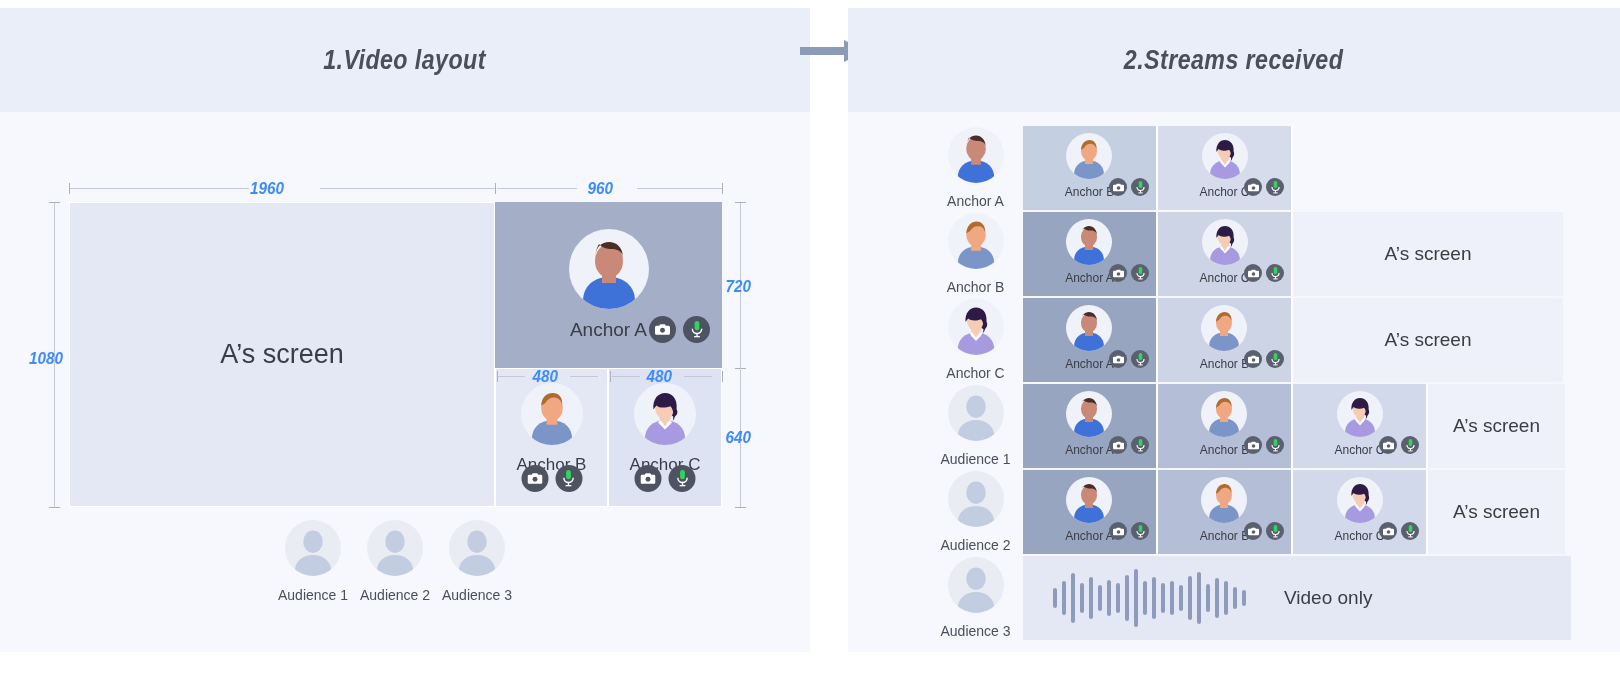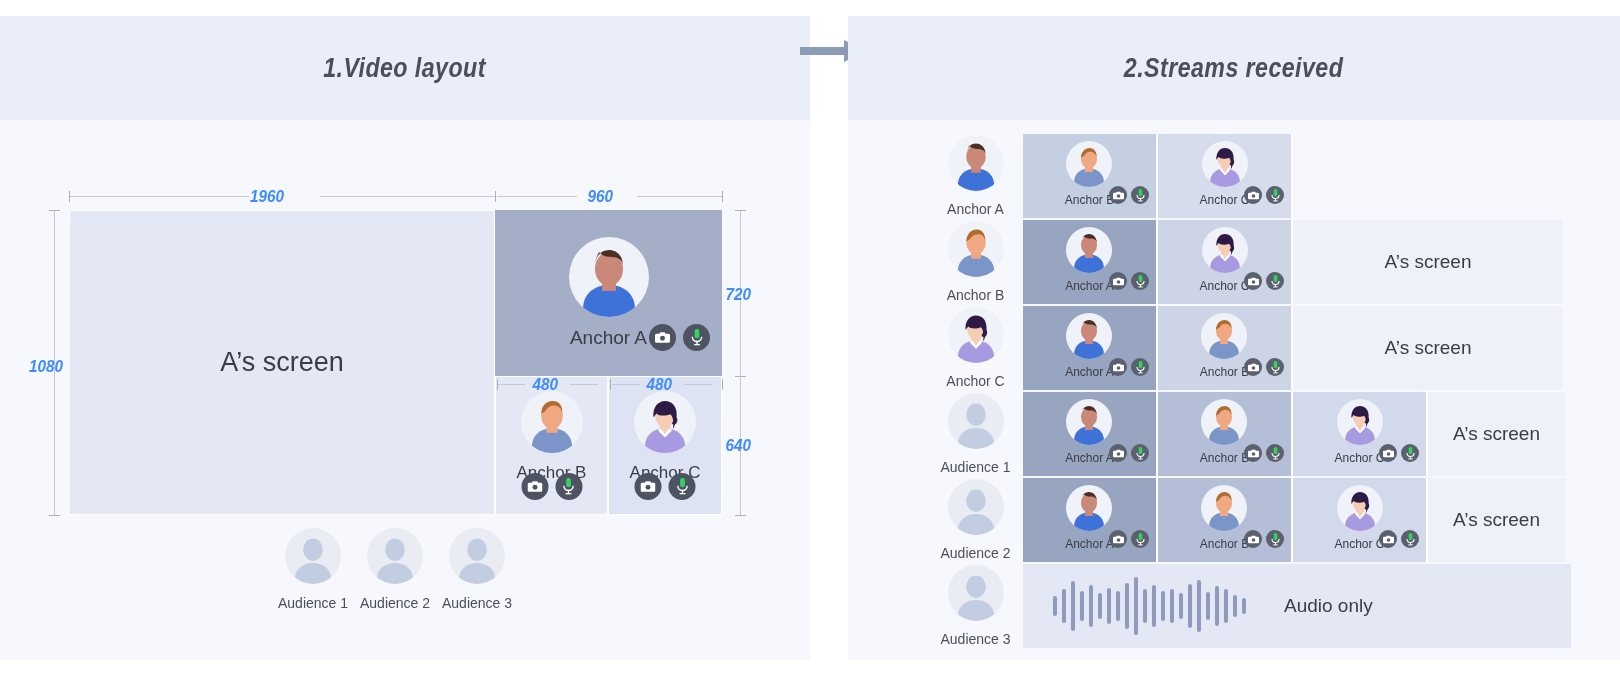--- a/index.html
+++ b/index.html
@@ -5,21 +5,21 @@
   * { box-sizing: border-box; margin: 0; padding: 0; }
   html, body {
     width: 1620px; height: 686px;
     background: #ffffff;
     font-family: "Liberation Sans", "DejaVu Sans", sans-serif;
     overflow: hidden;
   }
   #root { position: relative; width: 1620px; height: 686px; }
 
   
-  .panel { position: absolute; top: 16px; height: 644px; background: #f7f8fd; }
+  .panel { position: absolute; top: 8px; height: 644px; background: #f7f8fd; }
   #panel-left  { left: 0;    width: 810px; }
   #panel-right { left: 848px; width: 772px; }
 
   .panel-header {
     position: absolute; top: 0; left: 0; right: 0; height: 104px;
     background: #eaeef8;
     display: flex; align-items: center; justify-content: center;
   }
   .panel-title {
     font-style: italic; font-weight: bold;
@@ -910,20 +910,20 @@
                 <span style="height:34px"></span>
                 <span style="height:26px"></span>
                 <span style="height:44px"></span>
                 <span style="height:52px"></span>
                 <span style="height:28px"></span>
                 <span style="height:40px"></span>
                 <span style="height:34px"></span>
                 <span style="height:22px"></span>
                 <span style="height:16px"></span>
               </div>
-              <span class="audio-label">Audio only</span>
+              <span class="audio-label">Video only</span>
             </div>
           </div>
         </div>
       </div>
   </div>
 
 </div>
 
 </body></html>

